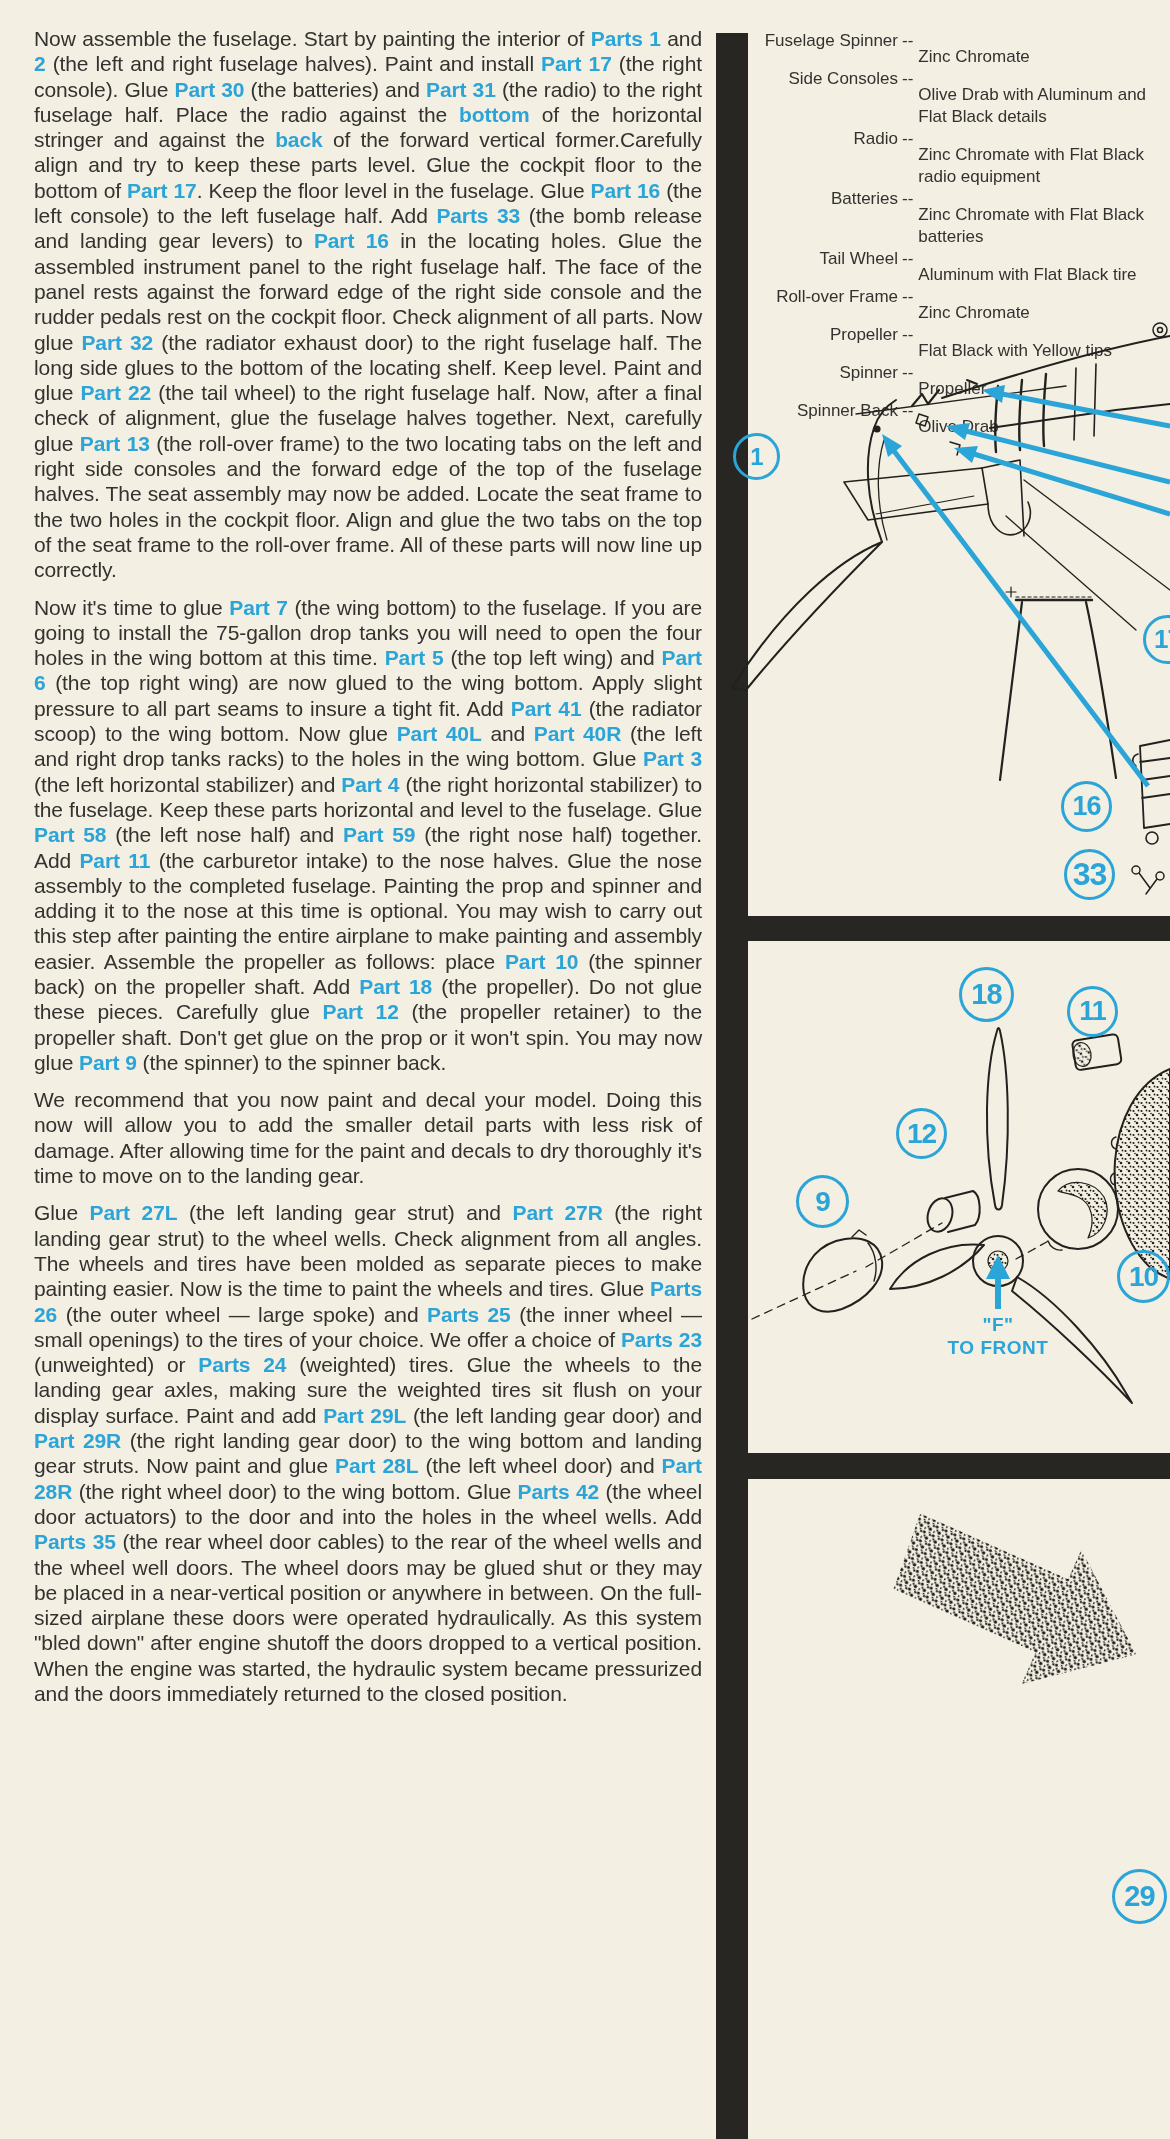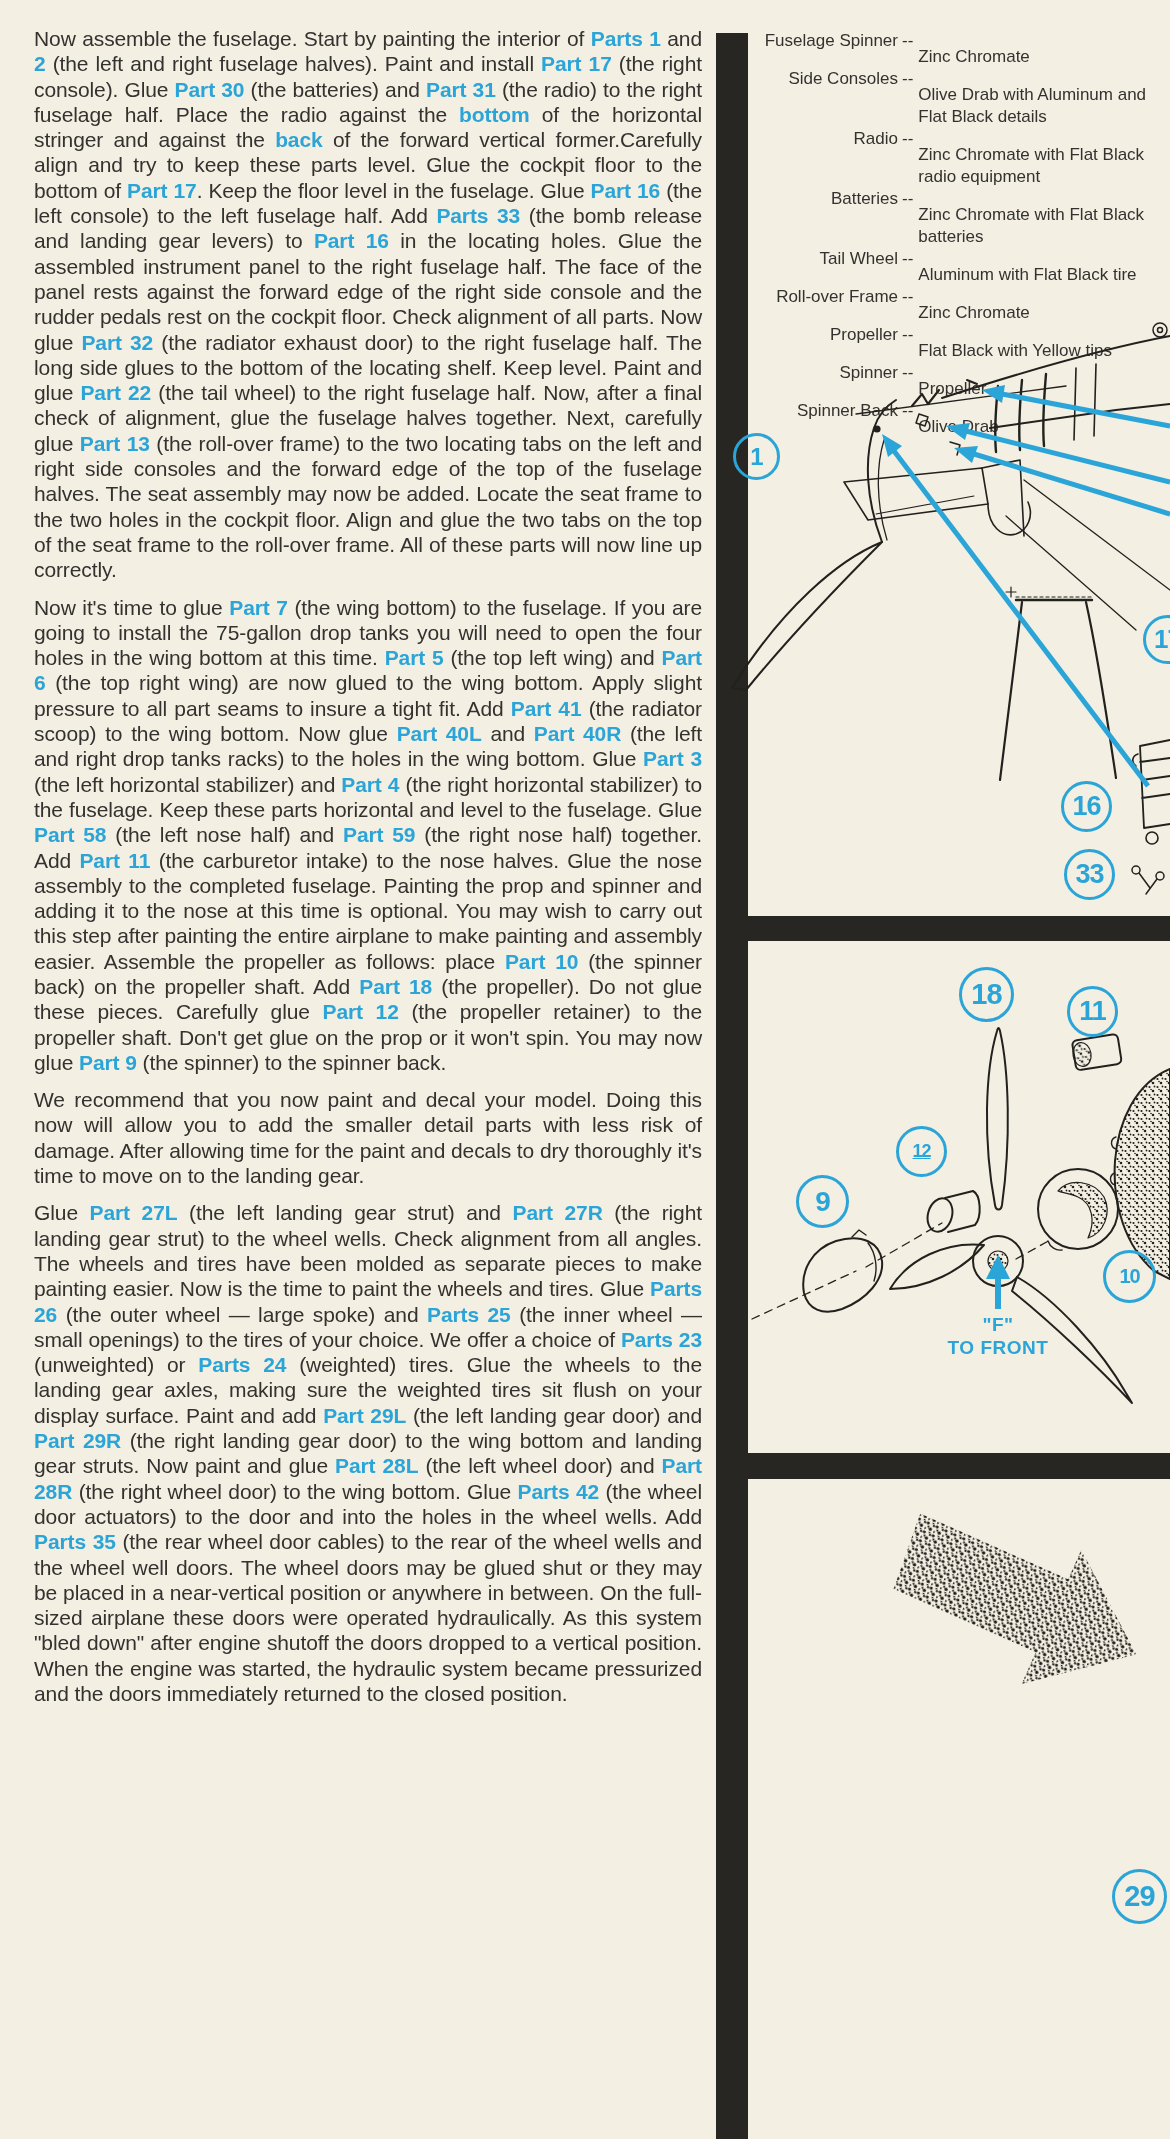--- a/index.html
+++ b/index.html
@@ -164,21 +164,21 @@
         <path d="M230,116 L254,113 L249,130 Z" stroke="none"></path>
         <path d="M454,204 L258,144" stroke-width="5" fill="none"></path>
         <path d="M238,138 L262,136 L256,153 Z" stroke="none"></path>
         <path d="M432,476 L178,141" stroke-width="5" fill="none"></path>
         <path d="M166,124 L186,136 L172,147 Z" stroke="none"></path>
       </g>
     </svg>
   <div class="callout" style="left: 17px; top: 123px; width: 41px; height: 41px; font-size: 24px;">1</div>
       <div class="callout" style="left: 427px; top: 305px; width: 43px; height: 43px; font-size: 26px;">17</div>
       <div class="callout" style="left: 345px; top: 471px; width: 45px; height: 45px; font-size: 27px;">16</div>
-      <div class="callout" style="left: 348px; top: 539px; width: 45px; height: 45px; font-size: 27px;">33</div>
+      <div class="callout" style="left: 348px; top: 539px; width: 45px; height: 45px; font-size: 32px;">33</div>
     </div>
 
   <div class="fig" id="fig2">
     <svg width="454" height="512" viewBox="0 0 454 512">
       <defs>
         <pattern id="stip2" width="8" height="8" patternUnits="userSpaceOnUse">
           <circle cx="1.5" cy="2" r="1.1" fill="#22211e"></circle>
           <circle cx="5" cy="6" r="1.3" fill="#22211e"></circle>
           <circle cx="6.5" cy="1.5" r="0.9" fill="#22211e"></circle>
           <circle cx="3" cy="4.5" r="0.8" fill="#22211e"></circle>
@@ -220,23 +220,23 @@
         <path d="M282,368 L282,336" stroke-width="6" fill="none"></path>
         <path d="M282,314 L270,338 L294,338 Z" stroke="none"></path>
       </g>
     </svg>
     <div class="fig-note">
       <span>"F"</span>
       <span>TO FRONT</span>
     </div>
   <div class="callout" style="left: 243px; top: 26px; width: 49px; height: 49px; font-size: 29px;">18</div>
       <div class="callout" style="left: 351px; top: 45px; width: 45px; height: 45px; font-size: 27px;">11</div>
-      <div class="callout" style="left: 180px; top: 185px; width: 45px; height: 45px; font-size: 18px; text-decoration: underline;">12</div>
+      <div class="callout" style="left: 180px; top: 167px; width: 45px; height: 45px; font-size: 28px;">12</div>
       <div class="callout" style="left: 80px; top: 234px; width: 47px; height: 47px; font-size: 28px;">9</div>
-      <div class="callout" style="left: 387px; top: 309px; width: 47px; height: 47px; font-size: 20px;">10</div>
+      <div class="callout" style="left: 401px; top: 309px; width: 47px; height: 47px; font-size: 28px;">10</div>
     </div>
 
   <div class="fig" id="fig3">
     <svg width="454" height="660" viewBox="0 0 454 660">
       <defs>
         <pattern id="stip3" width="9" height="9" patternUnits="userSpaceOnUse">
           <circle cx="1.5" cy="2" r="1.4" fill="#1d1c19"></circle>
           <circle cx="5.5" cy="6.5" r="1.6" fill="#1d1c19"></circle>
           <circle cx="7.5" cy="2.5" r="1.1" fill="#1d1c19"></circle>
           <circle cx="3" cy="5" r="1.0" fill="#1d1c19"></circle>

